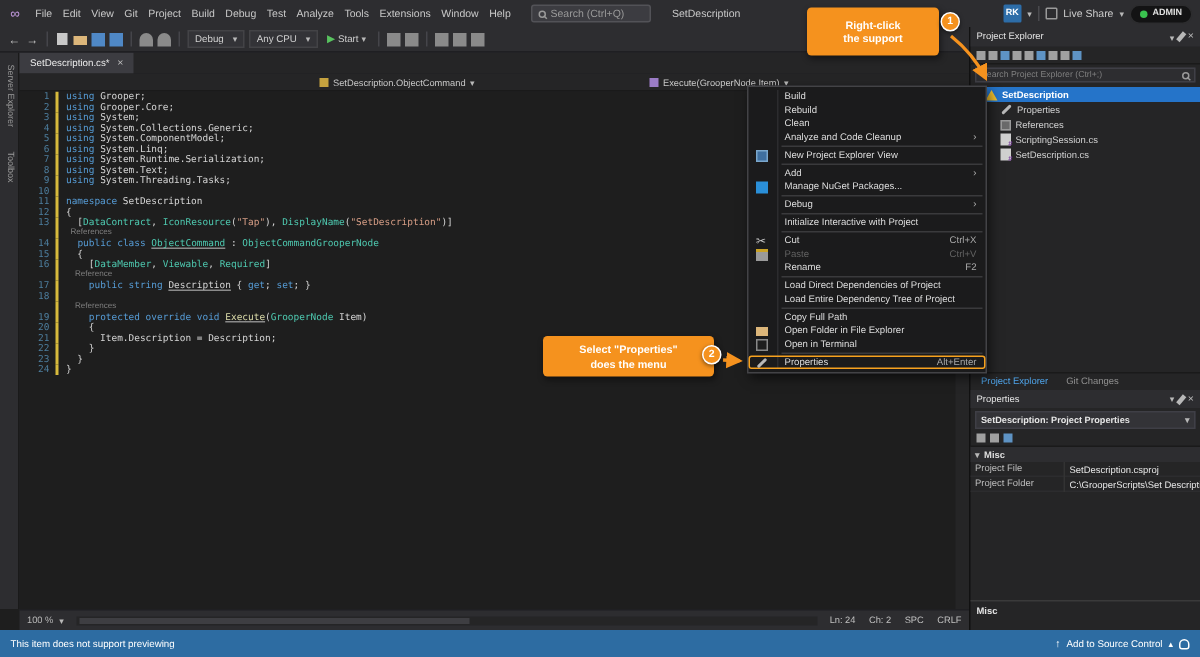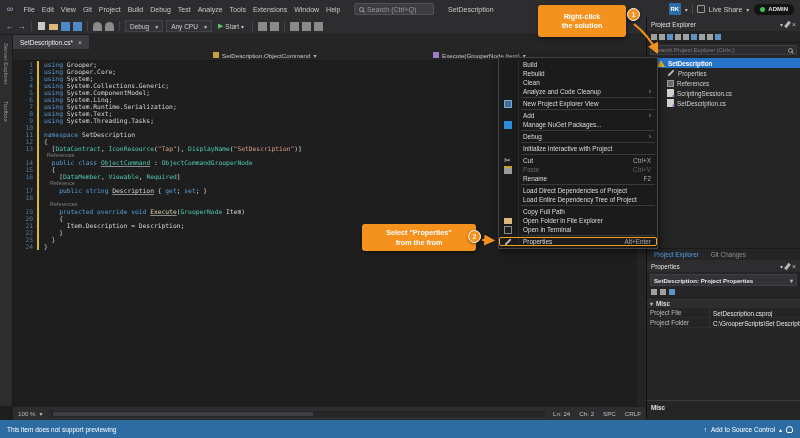--- a/index.html
+++ b/index.html
@@ -575,26 +575,26 @@
   <div class="sbright">
     <span class="upar"></span>
     <span>Add to Source Control</span>
     <span class="upcaret"></span>
     <span class="bell"></span>
   </div>
 </div>
 
 <div class="callout" id="co1">
   <span>Right-click</span>
-  <span>the solution</span>
+  <span>the support</span>
 </div>
 <div class="badge" id="b1">1</div>
 <div class="callout" id="co2">
   <span>Select "Properties"</span>
-  <span>from the from</span>
+  <span>does the menu</span>
 </div>
 <div class="badge" id="b2">2</div>
 
 <svg class="arrowsvg" viewBox="0 0 800 438">
   <defs>
     <marker id="ah" markerWidth="6" markerHeight="6" refX="4" refY="2.5" orient="auto">
       <path d="M0,0 L5,2.5 L0,5 Z" fill="#f5921e"></path>
     </marker>
   </defs>
   <path d="M634,24 C644,32 652,42 657,52" stroke="#f5921e" stroke-width="2.2" fill="none" marker-end="url(#ah)"></path>

